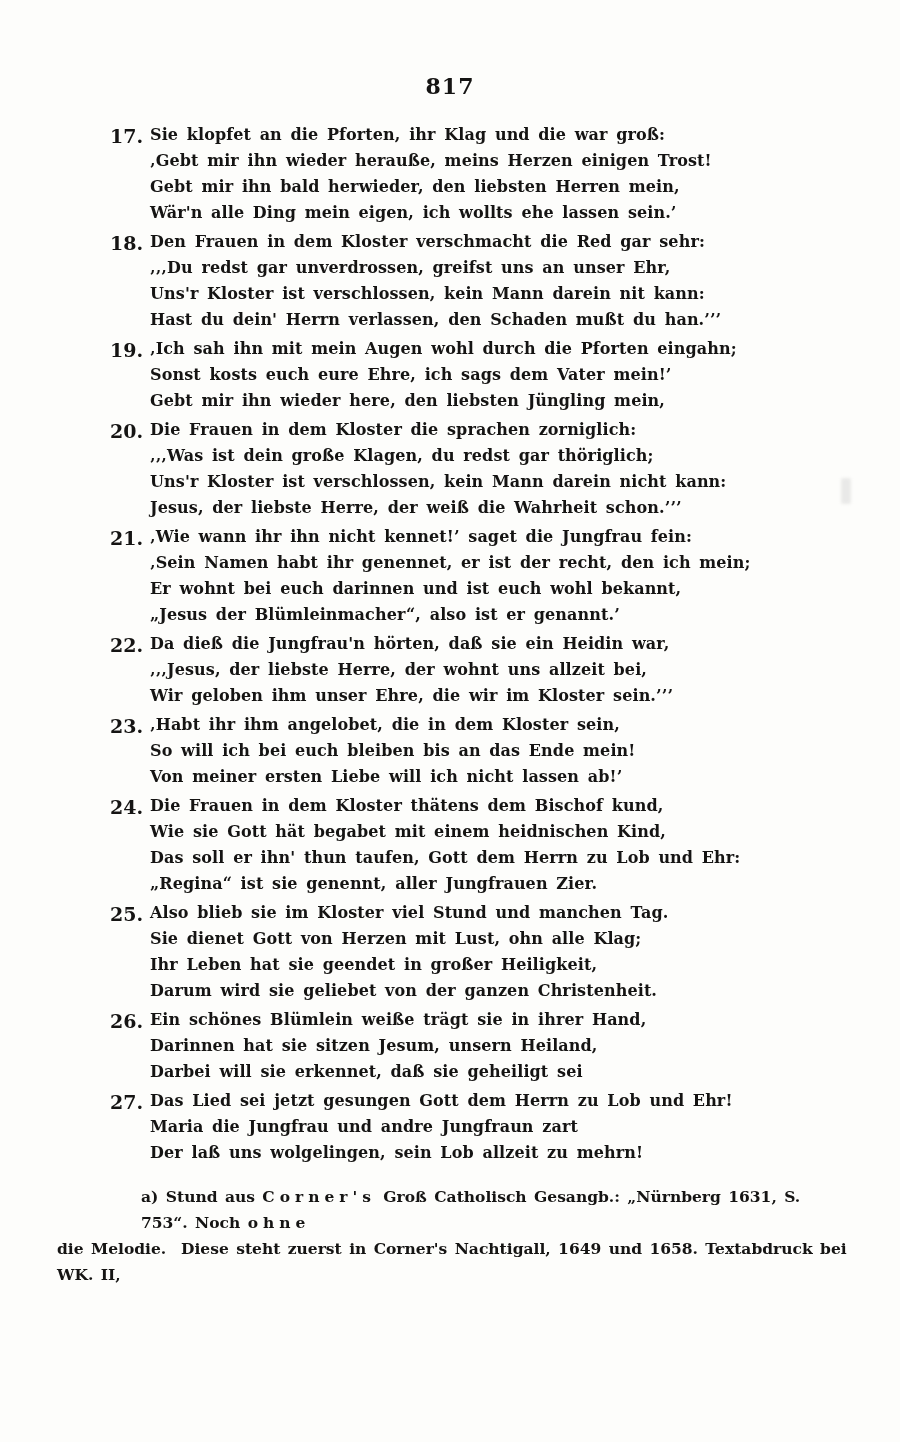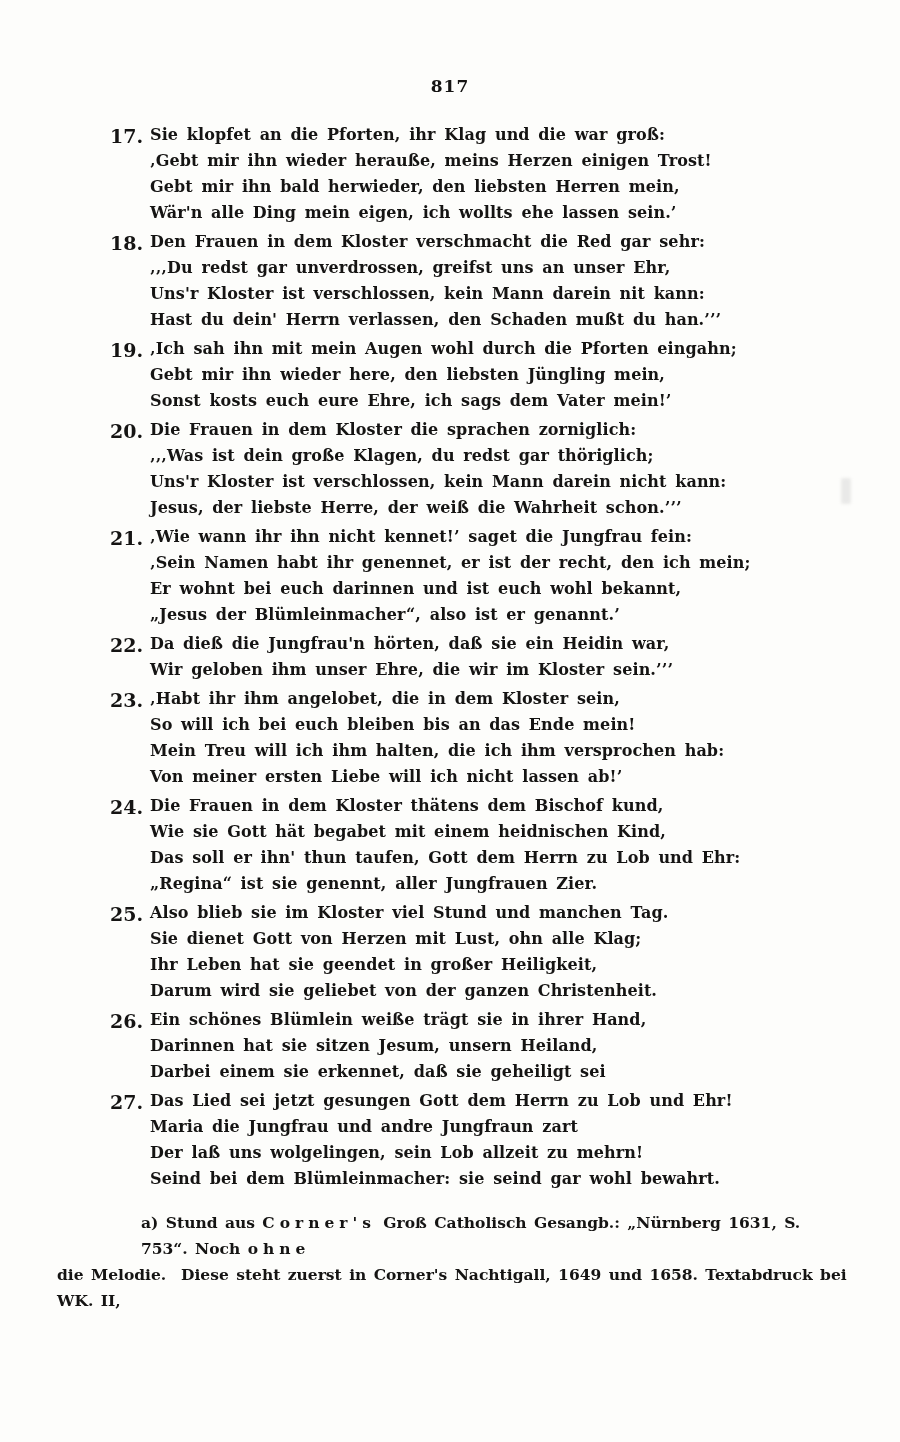--- a/index.html
+++ b/index.html
@@ -14,21 +14,21 @@
     overflow: hidden;
     font-family: "DejaVu Serif", "Liberation Serif", serif;
     color: #151413;
   }
   .page {
     position: absolute;
     inset: 0;
   }
   .page-number {
     text-align: center;
-    font-size: 17px;
+    font-size: 22px;
     line-height: 28px;
     font-weight: 700;
     letter-spacing: 1px;
     margin-top: 72px;
     margin-bottom: 22px;
   }
   .stanza-list {
     margin-left: 110px;
     margin-right: 60px;
   }
@@ -101,22 +101,22 @@
       <span class="stanza-num">18.</span>
       <div class="verse-line">Den Frauen in dem Kloster verschmacht die Red gar sehr:</div>
       <div class="verse-line">‚‚‚Du redst gar unverdrossen, greifst uns an unser Ehr,</div>
       <div class="verse-line">Uns'r Kloster ist verschlossen, kein Mann darein nit kann:</div>
       <div class="verse-line">Hast du dein' Herrn verlassen, den Schaden mußt du han.’’’</div>
     </div>
 
     <div class="stanza">
       <span class="stanza-num">19.</span>
       <div class="verse-line">‚Ich sah ihn mit mein Augen wohl durch die Pforten eingahn;</div>
+      <div class="verse-line">Sonst kosts euch eure Ehre, ich sags dem Vater mein!’</div>
       <div class="verse-line">Gebt mir ihn wieder here, den liebsten Jüngling mein,</div>
-      <div class="verse-line">Sonst kosts euch eure Ehre, ich sags dem Vater mein!’</div>
     </div>
 
     <div class="stanza">
       <span class="stanza-num">20.</span>
       <div class="verse-line">Die Frauen in dem Kloster die sprachen zorniglich:</div>
       <div class="verse-line">‚‚‚Was ist dein große Klagen, du redst gar thöriglich;</div>
       <div class="verse-line">Uns'r Kloster ist verschlossen, kein Mann darein nicht kann:</div>
       <div class="verse-line">Jesus, der liebste Herre, der weiß die Wahrheit schon.’’’</div>
     </div>
 
@@ -124,28 +124,28 @@
       <span class="stanza-num">21.</span>
       <div class="verse-line">‚Wie wann ihr ihn nicht kennet!’ saget die Jungfrau fein:</div>
       <div class="verse-line">‚Sein Namen habt ihr genennet, er ist der recht, den ich mein;</div>
       <div class="verse-line">Er wohnt bei euch darinnen und ist euch wohl bekannt,</div>
       <div class="verse-line">„Jesus der Blümleinmacher“, also ist er genannt.’</div>
     </div>
 
     <div class="stanza">
       <span class="stanza-num">22.</span>
       <div class="verse-line">Da dieß die Jungfrau'n hörten, daß sie ein Heidin war,</div>
+      <div class="verse-line">‚‚‚Jesus, der liebste Herre, der wohnt uns allzeit bei,</div>
       <div class="verse-line">Wir geloben ihm unser Ehre, die wir im Kloster sein.’’’</div>
     </div>
 
     <div class="stanza">
       <span class="stanza-num">23.</span>
       <div class="verse-line">‚Habt ihr ihm angelobet, die in dem Kloster sein,</div>
       <div class="verse-line">So will ich bei euch bleiben bis an das Ende mein!</div>
-      <div class="verse-line">Mein Treu will ich ihm halten, die ich ihm versprochen hab:</div>
       <div class="verse-line">Von meiner ersten Liebe will ich nicht lassen ab!’</div>
     </div>
 
     <div class="stanza">
       <span class="stanza-num">24.</span>
       <div class="verse-line">Die Frauen in dem Kloster thätens dem Bischof kund,</div>
       <div class="verse-line">Wie sie Gott hät begabet mit einem heidnischen Kind,</div>
       <div class="verse-line">Das soll er ihn' thun taufen, Gott dem Herrn zu Lob und Ehr:</div>
       <div class="verse-line">„Regina“ ist sie genennt, aller Jungfrauen Zier.</div>
     </div>
@@ -155,29 +155,28 @@
       <div class="verse-line">Also blieb sie im Kloster viel Stund und manchen Tag.</div>
       <div class="verse-line">Sie dienet Gott von Herzen mit Lust, ohn alle Klag;</div>
       <div class="verse-line">Ihr Leben hat sie geendet in großer Heiligkeit,</div>
       <div class="verse-line">Darum wird sie geliebet von der ganzen Christenheit.</div>
     </div>
 
     <div class="stanza">
       <span class="stanza-num">26.</span>
       <div class="verse-line">Ein schönes Blümlein weiße trägt sie in ihrer Hand,</div>
       <div class="verse-line">Darinnen hat sie sitzen Jesum, unsern Heiland,</div>
-      <div class="verse-line">Darbei einem sie erkennet, daß sie geheiligt sei</div>
+      <div class="verse-line">Darbei will sie erkennet, daß sie geheiligt sei</div>
     </div>
 
     <div class="stanza">
       <span class="stanza-num">27.</span>
       <div class="verse-line">Das Lied sei jetzt gesungen Gott dem Herrn zu Lob und Ehr!</div>
       <div class="verse-line">Maria die Jungfrau und andre Jungfraun zart</div>
       <div class="verse-line">Der laß uns wolgelingen, sein Lob allzeit zu mehrn!</div>
-      <div class="verse-line">Seind bei dem Blümleinmacher: sie seind gar wohl bewahrt.</div>
     </div>
   </div>
 
   <div class="footnote">
     <div class="fn-line fn-first"><span>a) Stund aus </span><span class="sperr">Corner's</span><span> Groß Catholisch Gesangb.: „Nürnberg 1631, S. 753“. Noch </span><span class="sperr">ohne</span></div>
     <div class="fn-line">die Melodie.  Diese steht zuerst in Corner's Nachtigall, 1649 und 1658. Textabdruck bei WK. II,</div>
   </div>
 
   <div class="scan-artifact"></div>
 

